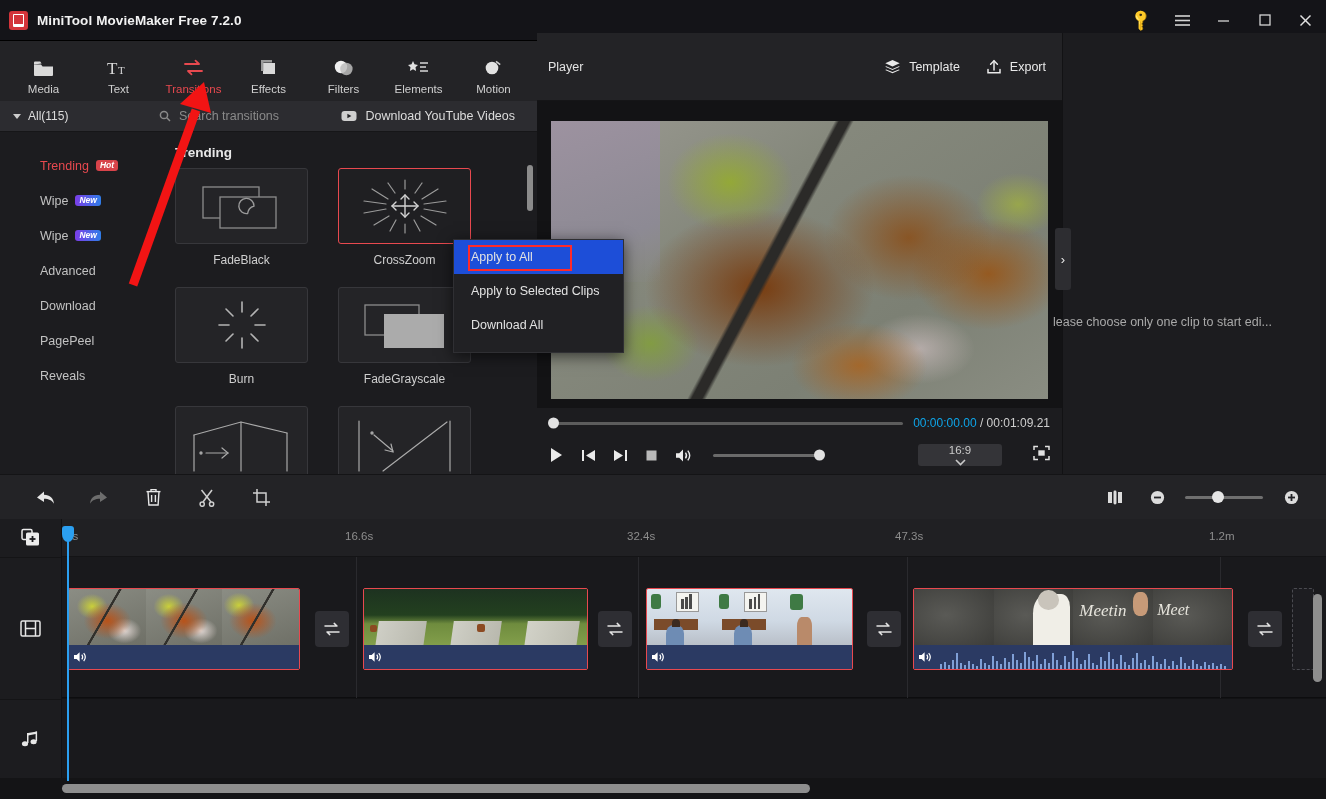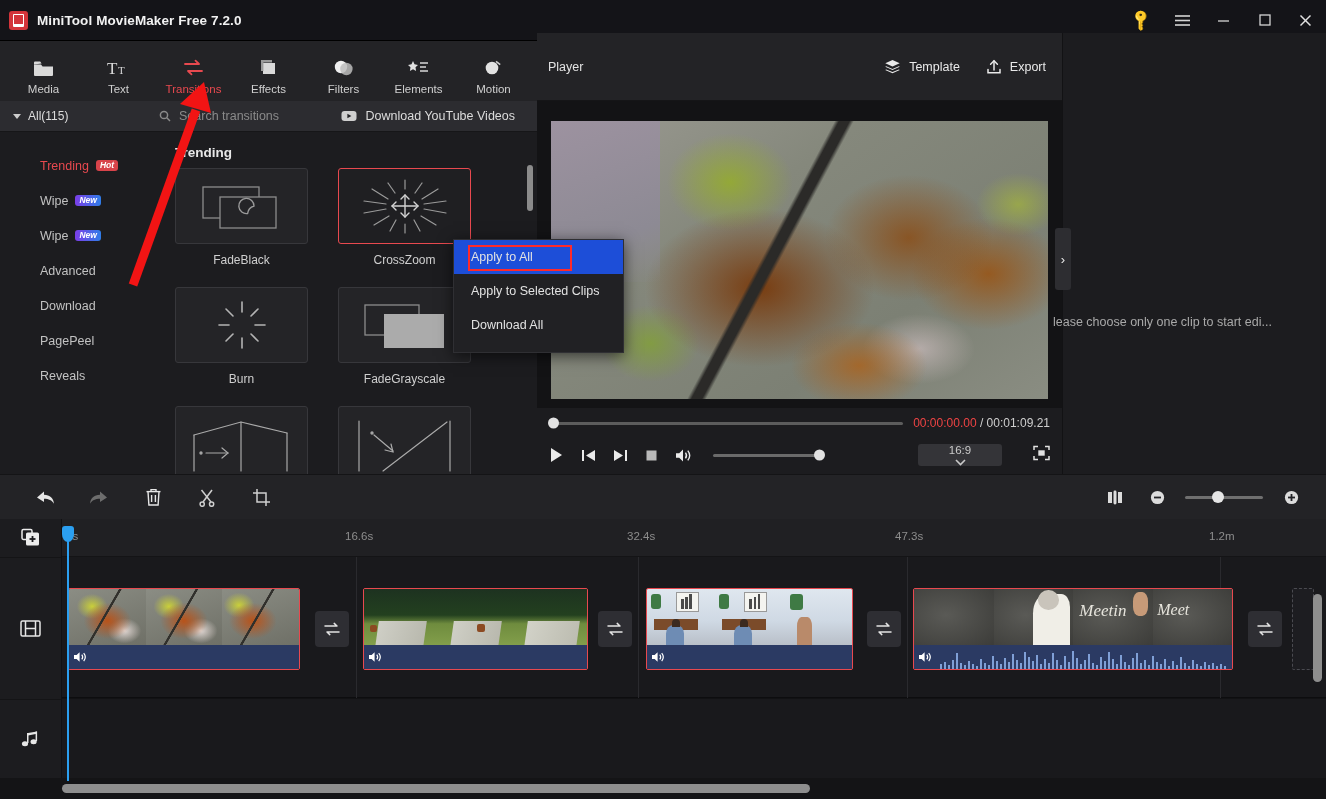--- a/index.html
+++ b/index.html
@@ -149,21 +149,21 @@
     background: linear-gradient(160deg,#9d92a0,#8d8a94 70%,transparent);
   }
   .player-bottom { height: 66px; background: #1c1c1f; padding: 0 12px; }
   .seek-row { display: flex; align-items: center; height: 30px; gap: 10px; }
   .seek-track { flex: 1; height: 3px; background: #5c5c5c; border-radius: 2px; position: relative; }
   .seek-knob {
     position: absolute; left: -1px; top: 50%; transform: translateY(-50%);
     width: 11px; height: 11px; border-radius: 50%; background: #e2e2e2;
   }
   .tcode { font-size: 12px; white-space: nowrap; }
-  .tcode .cur { color: #ef4444; }
+  .tcode .cur { color: #0ea5e9; }
   .tcode .tot { color: #cfcfcf; }
   .ctrl-row { display: flex; align-items: center; height: 34px; gap: 17px; }
   .pbtn { color: #e8e8e8; display: flex; align-items: center; cursor: pointer; }
   .vol-track { width: 110px; height: 3px; background: #6a6a6a; border-radius: 2px; position: relative; margin-left: 4px; }
   .vol-knob { position: absolute; right: -2px; top: 50%; transform: translateY(-50%); width: 11px; height: 11px; border-radius: 50%; background: #e2e2e2; }
   .ratio-sel {
     margin-left: auto; width: 84px; height: 22px; background: #343438; border-radius: 3px;
     display: flex; align-items: center; justify-content: space-between;
     padding: 0 7px; font-size: 11.5px; color: #c9c9c9; cursor: pointer; flex-direction: column;
   }

